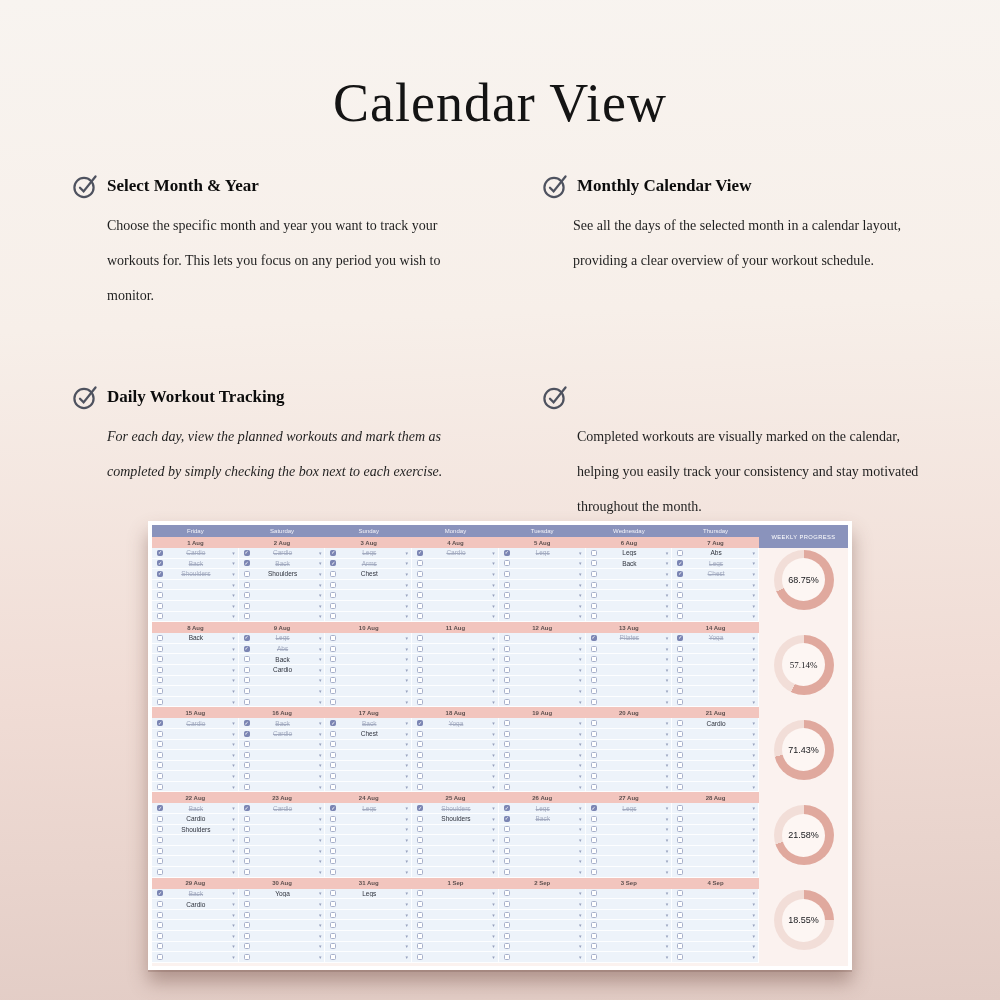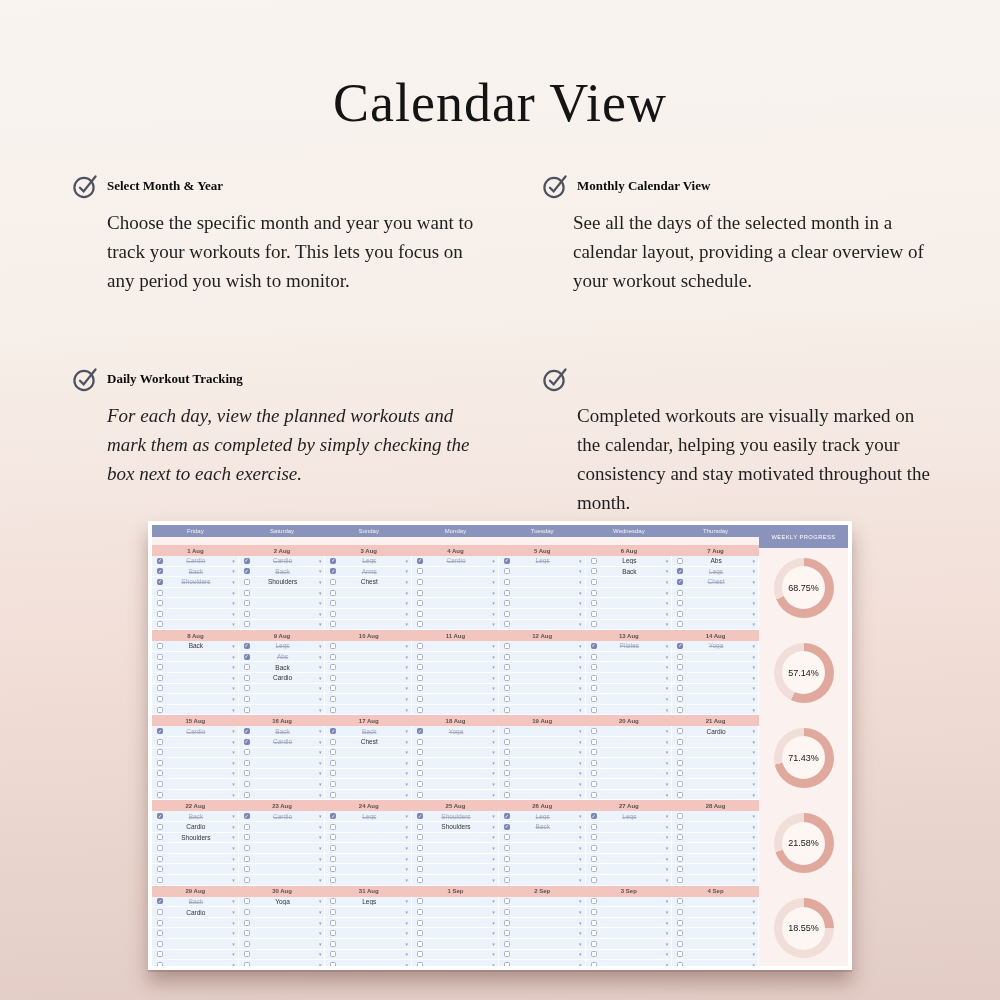--- a/index.html
+++ b/index.html
@@ -7,39 +7,39 @@
   .page{position:relative;width:1000px;height:1000px;
     background:linear-gradient(178deg,#f8f4f0 0%,#f7efe9 32%,#f0dcd5 68%,#e2ccc5 100%);
     font-family:"Liberation Serif","DejaVu Serif",serif;}
   
   .page-title{position:absolute;top:36px;left:0;width:100%;text-align:center;
     font-size:54px;font-weight:400;color:#141414;letter-spacing:1px;}
   
   .features{position:absolute;top:172px;left:72px;width:860px;display:grid;
     grid-template-columns:470px 390px;row-gap:70px;}
   .feature-head{display:flex;align-items:center;gap:8px;}
-  .feature-head h3{margin:0;font-size:13px;line-height:26px;font-weight:700;color:#0c0c0c;}
+  .feature-head h3{margin:0;font-size:17px;line-height:26px;font-weight:700;color:#0c0c0c;}
   .check-icon{flex:0 0 auto;width:27px;height:27px;}
-  .feature p{margin:9px 0 0 35px;font-size:19px;line-height:29px;color:#1f1f1f;}
+  .feature p{margin:9px 0 0 35px;font-size:14px;line-height:35px;color:#1f1f1f;}
   .feature.f1 p{width:375px;}
   .feature.f2 p{width:352px;margin-left:31px;}
   .feature.f3 p{width:382px;font-style:italic;}
   .feature.f4 p{width:355px;}
   
   .shot{position:absolute;left:148px;top:521px;width:696px;height:441px;background:#fff;
     border:4px solid #ffffff;box-shadow:0 2px 0 rgba(120,85,75,.25),0 12px 18px rgba(110,75,66,.45);}
   .sheet{position:relative;width:696px;height:441px;overflow:hidden;background:#fbf2ef;
     font-family:"Liberation Sans","DejaVu Sans",sans-serif;}
   .day-headers{display:grid;grid-template-columns:repeat(7,86.71px);width:607px;height:12px;
     background:var(--header-blue,#8a93bc);}
   .day-header{display:flex;align-items:center;justify-content:center;font-size:6px;color:#f4f4f9;}
   .progress-header{position:absolute;top:0;left:607px;width:89px;height:23px;z-index:2;
     background:var(--header-blue,#8a93bc);color:#fff;font-size:5.8px;letter-spacing:.4px;
     display:flex;align-items:center;justify-content:center;}
-  .weeks{position:absolute;top:20px;left:0;width:696px;}
+  .weeks{position:absolute;top:12px;left:0;width:696px;}
   .week{display:flex;}
   .week-left{width:607px;}
   .date-band{display:grid;grid-template-columns:repeat(7,86.71px);height:11px;
     background:var(--band-pink,#f2c5be);}
   .date-cell{display:flex;align-items:center;justify-content:center;
     font-size:6px;font-weight:600;color:#5d4f4e;}
   .rows{display:grid;grid-template-columns:repeat(7,86.71px);grid-template-rows:repeat(7,10.6px);
     grid-auto-flow:column;background:#ffffff;}
   .cell{display:flex;align-items:center;box-sizing:border-box;padding:0 3px 0 5px;
     background:#edf3fa;border-right:1px solid rgba(255,255,255,.85);
@@ -644,21 +644,21 @@
                   <div class="arr">▾</div>
                 </div>
                 <div class="cell">
                   <div class="cb"></div>
                   <div class="ex-name"></div>
                   <div class="arr">▾</div>
                 </div>
               </div>
             </div>
             <div class="week-right">
-              <div class="donut" style="background: conic-gradient(rgb(224, 169, 158) 0%, rgb(224, 169, 158) 57.14%, rgb(242, 222, 216) 57.14%, rgb(242, 222, 216) 100%);">
+              <div class="donut" style="background: conic-gradient(rgb(224, 169, 158) 0%, rgb(224, 169, 158) 57.14%, rgb(242, 222, 216) 57.14%, rgb(242, 222, 216) 100%); font-family: Liberation Serif, serif;">
                 <div class="hole">57.14%</div>
               </div>
             </div>
           </div>
           <div class="week">
             <div class="week-left">
               <div class="date-band">
                 <div class="date-cell">15 Aug</div>
                 <div class="date-cell">16 Aug</div>
                 <div class="date-cell">17 Aug</div>

